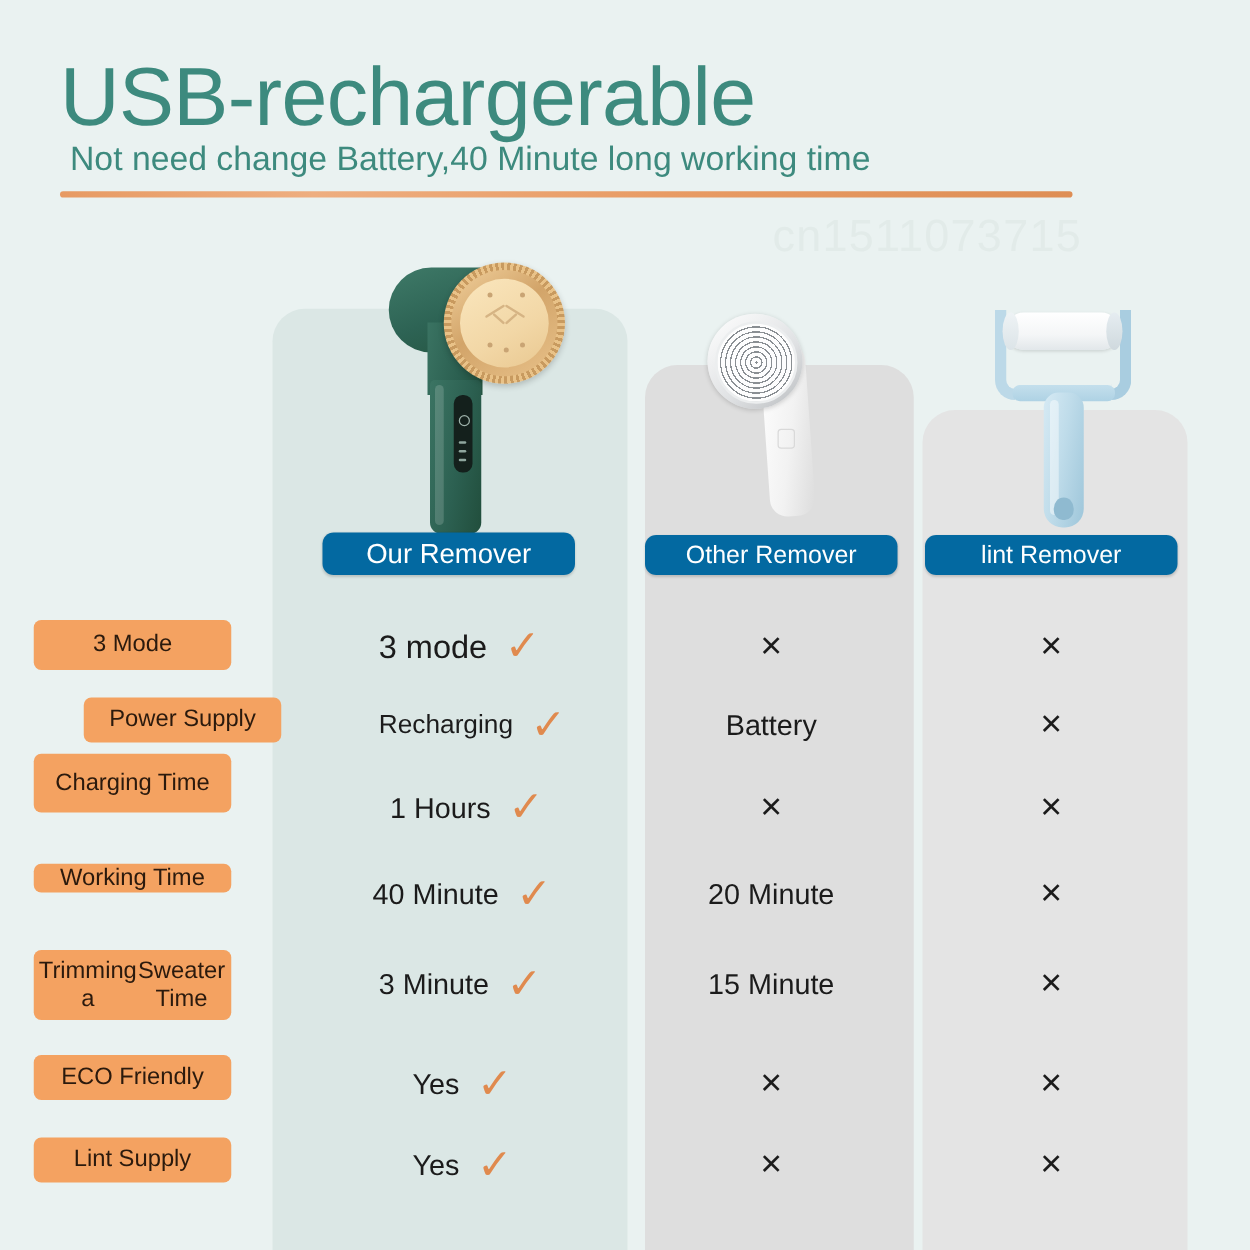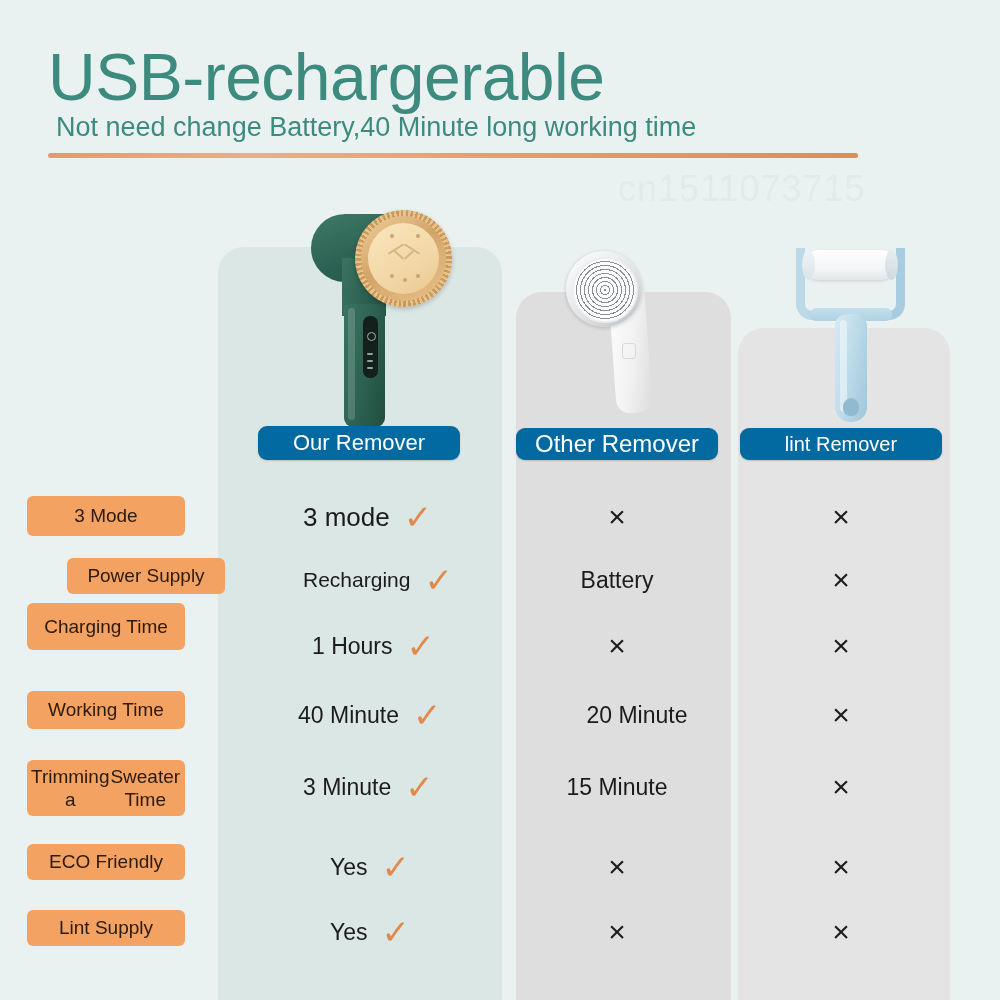--- a/index.html
+++ b/index.html
@@ -296,21 +296,21 @@
   #pill-ours {
     left: 258px; top: 426px;
     width: 202px; height: 34px;
     line-height: 34px;
     font-size: 22px;
   }
   #pill-other {
     left: 516px; top: 428px;
     width: 202px; height: 32px;
     line-height: 32px;
-    font-size: 24px;
+    font-size: 20px;
   }
   #pill-lint {
     left: 740px; top: 428px;
     width: 202px; height: 32px;
     line-height: 32px;
     font-size: 20px;
   }
 
   
   .feature-label {
@@ -456,28 +456,28 @@
     <div class="cell cell-ours" style="left: 312px; top: 629px; height: 34px;">
       <span class="cell-text" style="font-size: 23px;">1 Hours</span>
       <span class="check">✓</span>
     </div>
     <div class="cell cell-other" style="left: 516px; top: 629px; height: 34px;">
       <span class="xmark">×</span>
     </div>
     <div class="cell cell-lint" style="left: 740px; top: 629px; height: 34px;">
       <span class="xmark">×</span>
     </div>
-    <div class="feature-label" style="top: 691px; height: 38px;">
+    <div class="feature-label" style="top: 691px; height: 23px;">
       <span>Working Time</span>
     </div>
     <div class="cell cell-ours" style="left: 298px; top: 698px; height: 34px;">
       <span class="cell-text" style="font-size: 23px;">40 Minute</span>
       <span class="check">✓</span>
     </div>
-    <div class="cell cell-other" style="left: 516px; top: 698px; height: 34px; margin-left: 20px;">
+    <div class="cell cell-other" style="left: 516px; top: 698px; height: 34px;">
       <span class="cell-text" style="font-size: 23px;">20 Minute</span>
     </div>
     <div class="cell cell-lint" style="left: 740px; top: 698px; height: 34px;">
       <span class="xmark">×</span>
     </div>
     <div class="feature-label tall" style="top: 760px; height: 56px;">
       <span>Trimming a</span>
       <br>
       <span>Sweater Time</span>
     </div>

